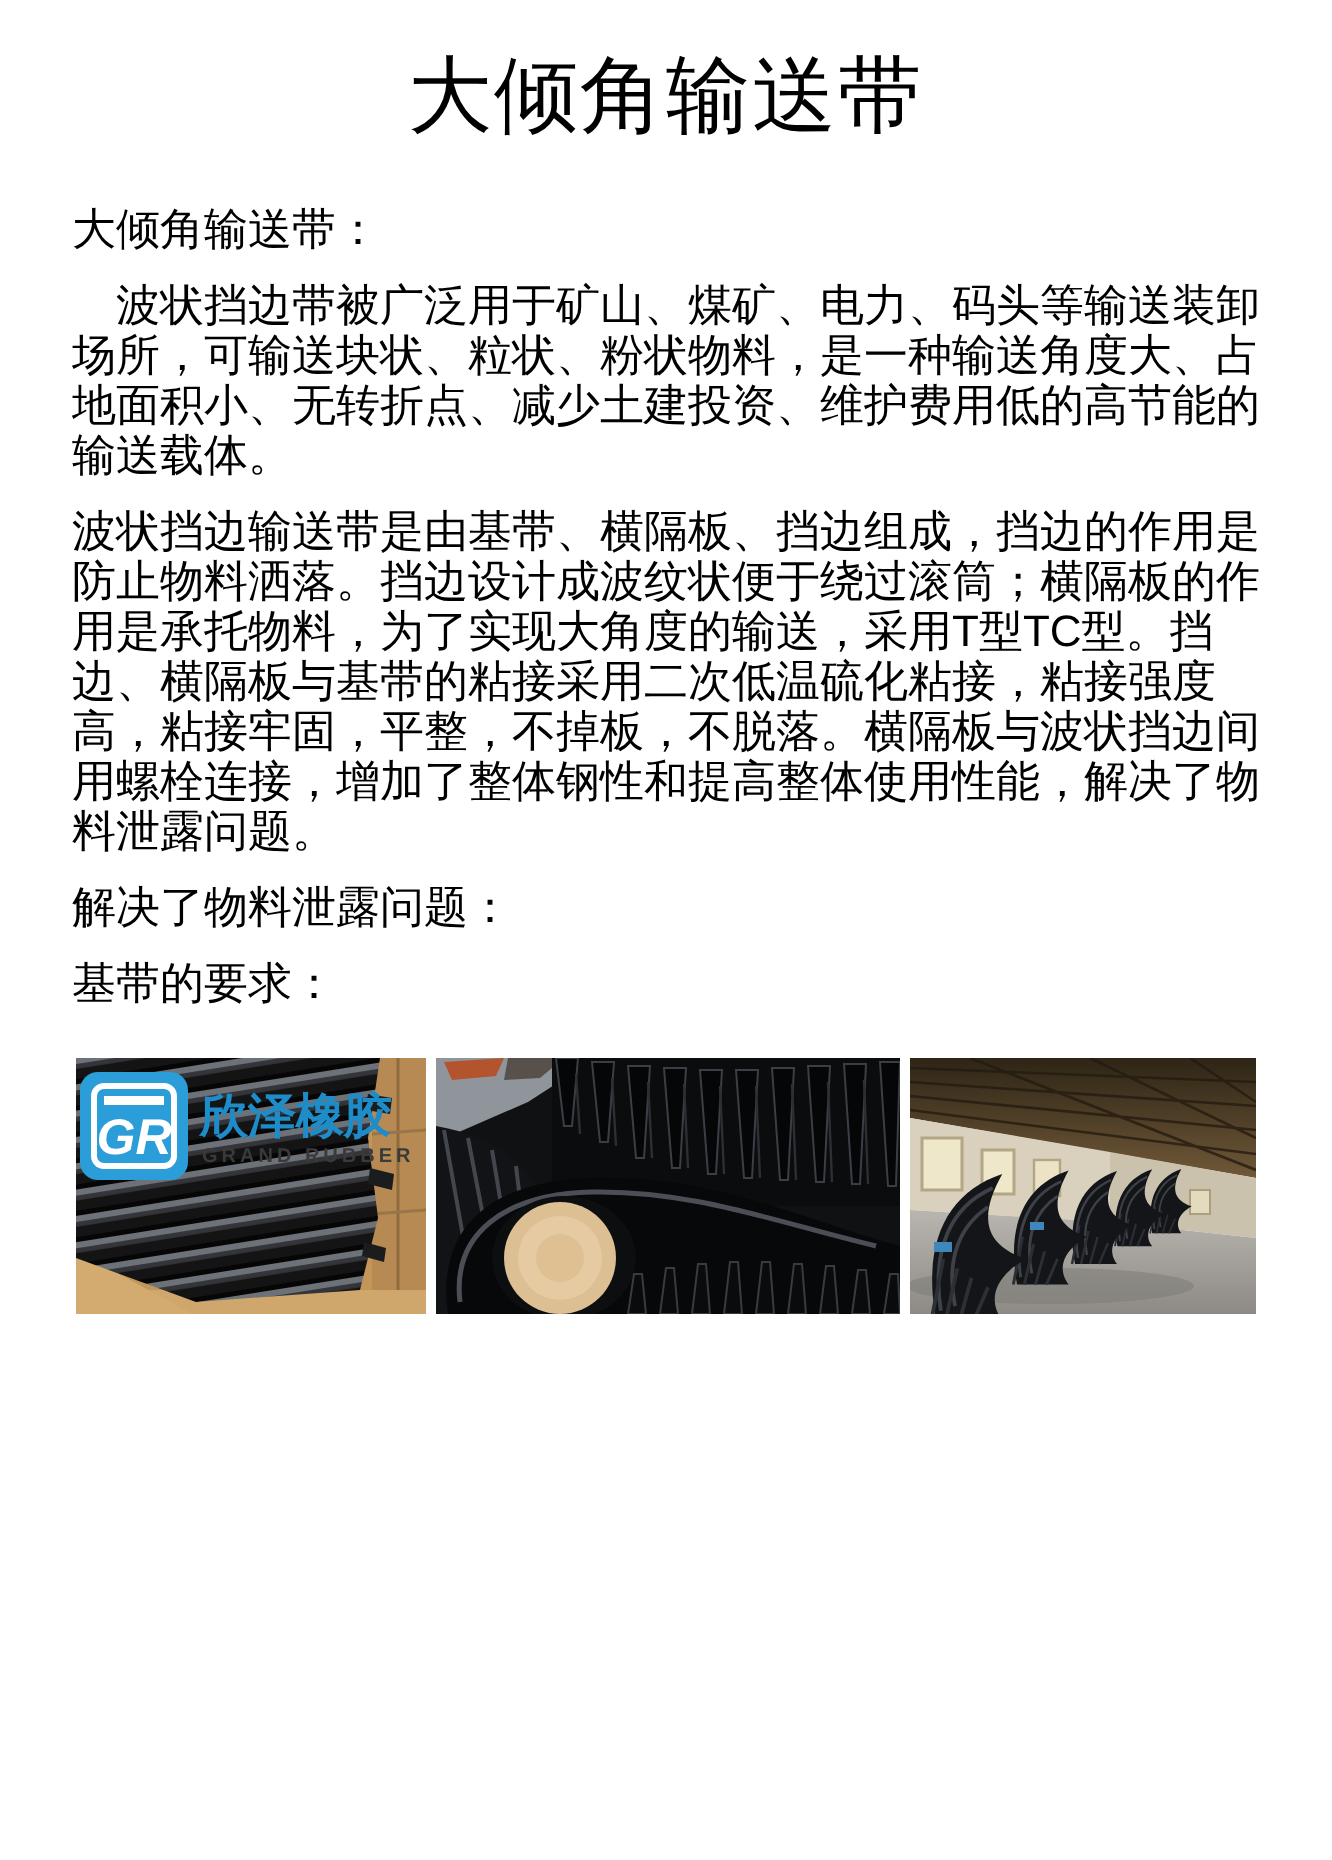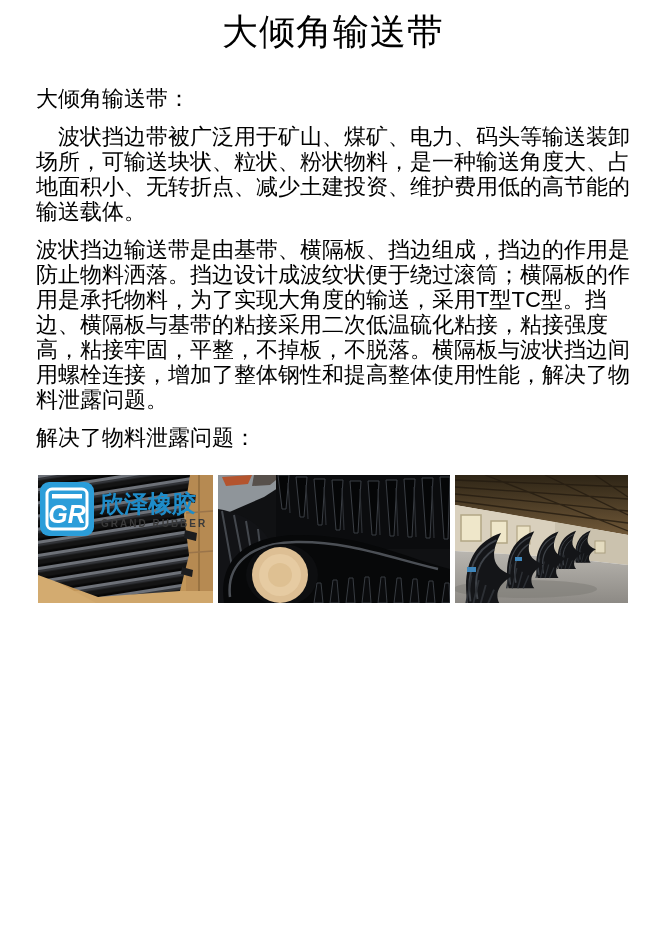--- a/index.html
+++ b/index.html
@@ -2,22 +2,22 @@
 <html><head>
 <meta charset="utf-8">
 <style>
   html, body { margin: 0; padding: 0; background: #ffffff; }
   body {
     width: 666px; height: 930px; overflow: hidden; position: relative;
     font-family: "Liberation Sans", "DejaVu Sans", sans-serif;
     color: #000000;
   }
   .page-title {
-    margin: 0; 
-    font-size: 36px; line-height: 64px; font-weight: 500;
+    margin: 0; padding-top: 16px;
+    font-size: 42px; line-height: 64px; font-weight: 500;
     text-align: center; letter-spacing: 1px;
   }
   .content {
     margin: 22px 0 0 36px;
     width: 597px;
     font-size: 22px; line-height: 25px;
     word-break: break-all;
   }
   .content p { margin: 13px 0 0 0; }
   .content p:first-child { margin-top: 0; }
@@ -32,20 +32,21 @@
 </head>
 <body>
 
 <h1 class="page-title">大倾角输送带</h1>
 
 <div class="content">
   <p>大倾角输送带：</p>
   <p>　波状挡边带被广泛用于矿山、煤矿、电力、码头等输送装卸场所，可输送块状、粒状、粉状物料，是一种输送角度大、占地面积小、无转折点、减少土建投资、维护费用低的高节能的输送载体。</p>
   <p>波状挡边输送带是由基带、横隔板、挡边组成，挡边的作用是防止物料洒落。挡边设计成波纹状便于绕过滚筒；横隔板的作用是承托物料，为了实现大角度的输送，采用T型TC型。挡边、横隔板与基带的粘接采用二次低温硫化粘接，粘接强度高，粘接牢固，平整，不掉板，不脱落。横隔板与波状挡边间用螺栓连接，增加了整体钢性和提高整体使用性能，解决了物料泄露问题。</p>
   <p>解决了物料泄露问题：</p>
+  <p>基带的要求：</p>
 
   <div class="gallery">
 
     <span class="photo">
       <svg width="175" height="128" viewBox="0 0 175 128">
         <defs>
           <pattern id="ridges" width="16" height="13" patternUnits="userSpaceOnUse" patternTransform="rotate(-9)">
             <rect width="16" height="13" fill="#141414"></rect>
             <rect y="0" width="16" height="3.2" fill="#6d7178"></rect>
             <rect y="3.2" width="16" height="2.2" fill="#33353a"></rect>

